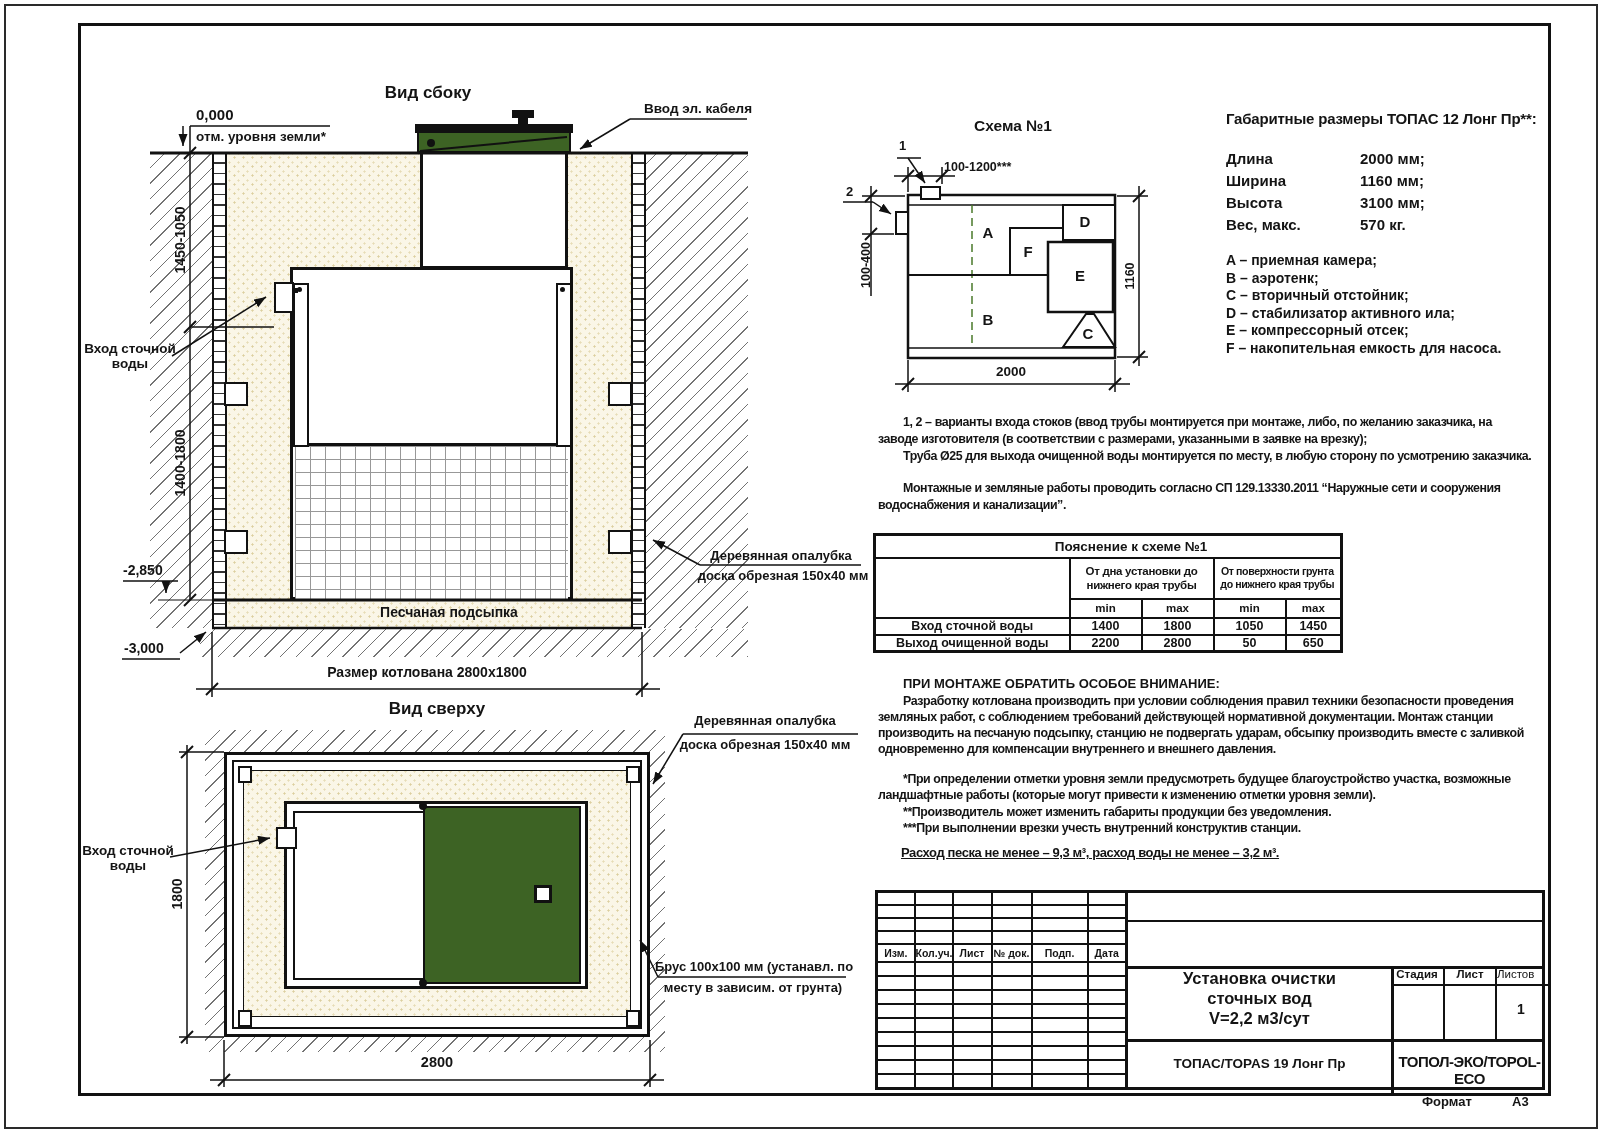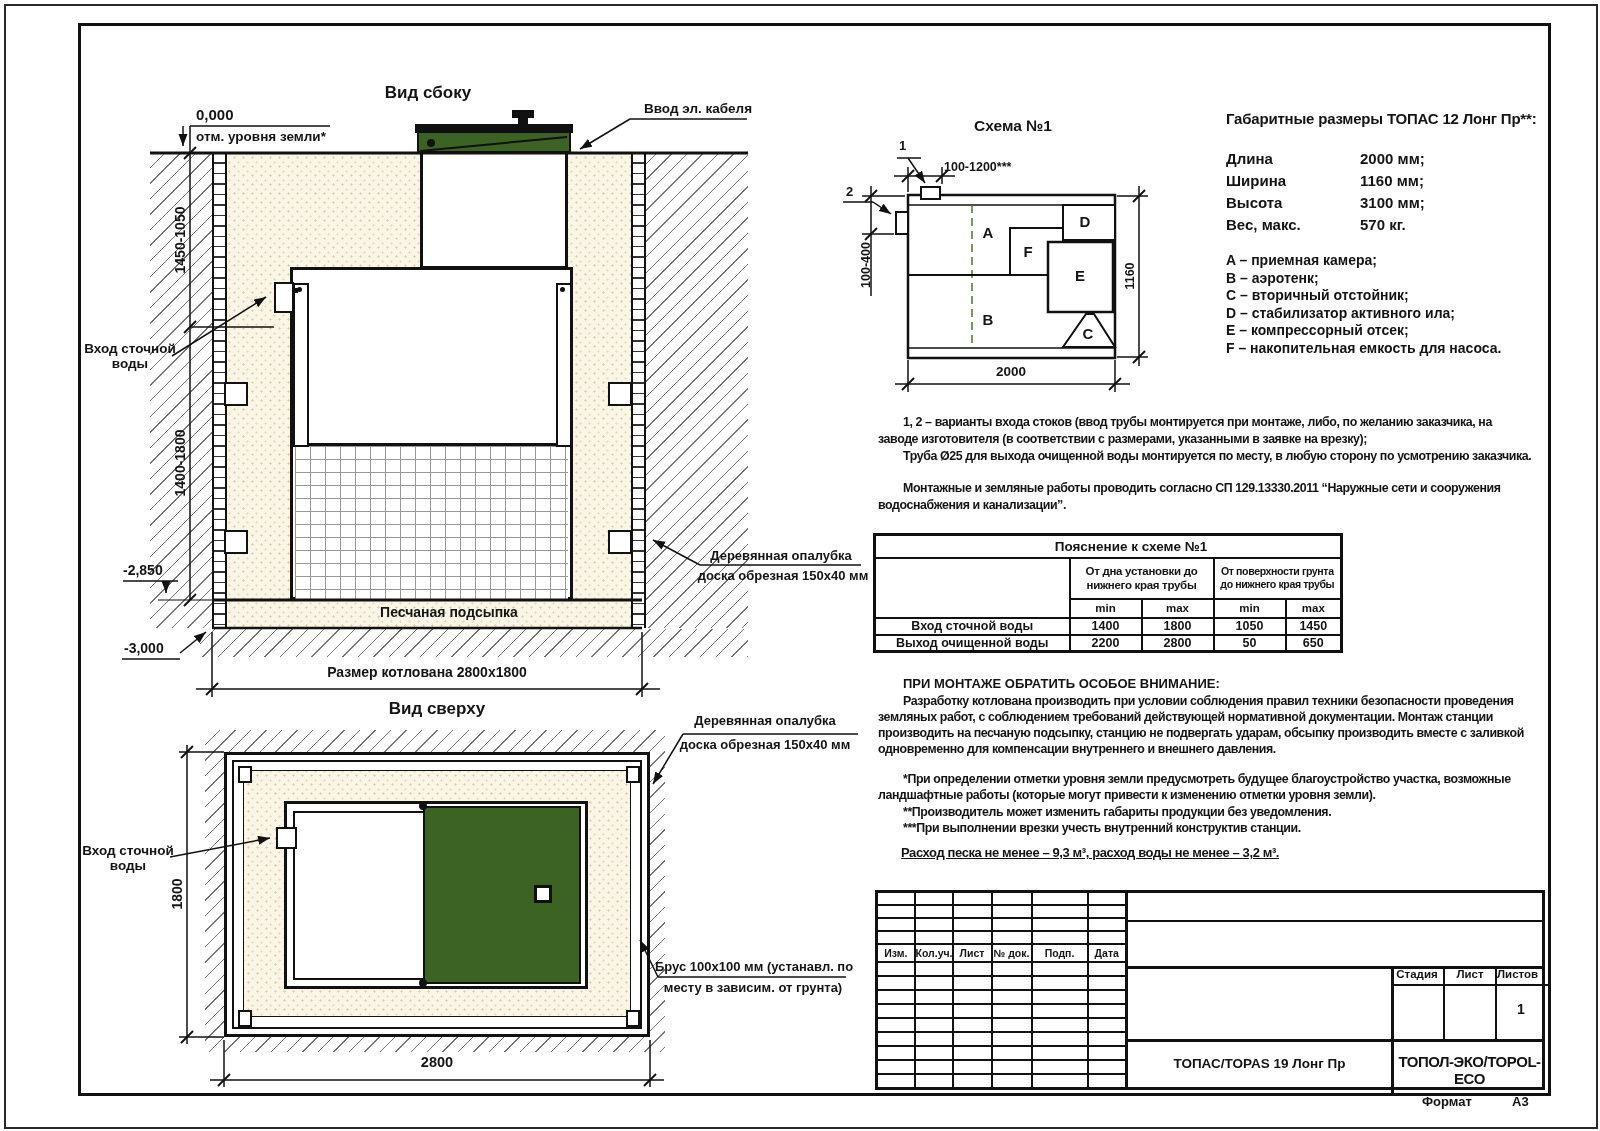--- a/index.html
+++ b/index.html
@@ -351,23 +351,28 @@
     </table>
 
   <div class="abs stampR">
     <div class="sline" style="left:0;top:27px;width:100%;height:2px;"></div>
     <div class="sline" style="left:0;top:73px;width:100%;height:3px;"></div>
     <div class="sline" style="left:0;top:146px;width:100%;height:3px;"></div>
     <div class="sline" style="left:263px;top:73px;width:3px;height:127px;"></div>
     <div class="sline" style="left:315px;top:73px;width:2px;height:73px;"></div>
     <div class="sline" style="left:367px;top:73px;width:2px;height:73px;"></div>
     <div class="sline" style="left:263px;top:91px;width:157px;height:2px;"></div>
+    <div class="abs ctr" style="left:0;top:76px;width:263px;font-weight:bold;font-size:16.5px;line-height:1.2;color:#141414;">
+      <div>Установка очистки</div>
+      <div>сточных вод</div>
+      <div>V=2,2 м3/сут</div>
+    </div>
     <div class="abs ctr" style="left:263px;top:75px;width:52px;font-weight:bold;font-size:11.5px;">Стадия</div>
     <div class="abs ctr" style="left:317px;top:75px;width:50px;font-weight:bold;font-size:11.5px;">Лист</div>
-    <div class="abs ctr" style="left:369px;top:75px;width:34px;font-weight:bold;font-size:11.5px;">Листов</div>
+    <div class="abs ctr" style="left:369px;top:75px;width:34px;font-weight:normal;font-size:11.5px;">Листов</div>
     <div class="abs ctr" style="left:369px;top:108px;width:48px;font-weight:bold;font-size:14px;">1</div>
     <div class="abs ctr" style="left:0;top:163px;width:263px;font-weight:bold;font-size:13.5px;">ТОПАС/TOPAS 19 Лонг Пр</div>
     <div class="abs ctr" style="left:263px;top:160px;width:157px;font-weight:bold;font-size:15px;letter-spacing:-0.5px;">ТОПОЛ-ЭКО/TOPOL-ECO</div>
   </div>
 
   <div class="t" style="left:1422px;top:1094px;font-size:13px;">Формат</div>
   <div class="t" style="left:1512px;top:1094px;font-size:13px;">А3</div>
 
   <svg class="lines" width="1600" height="1131" viewBox="0 0 1600 1131">
     <defs>

